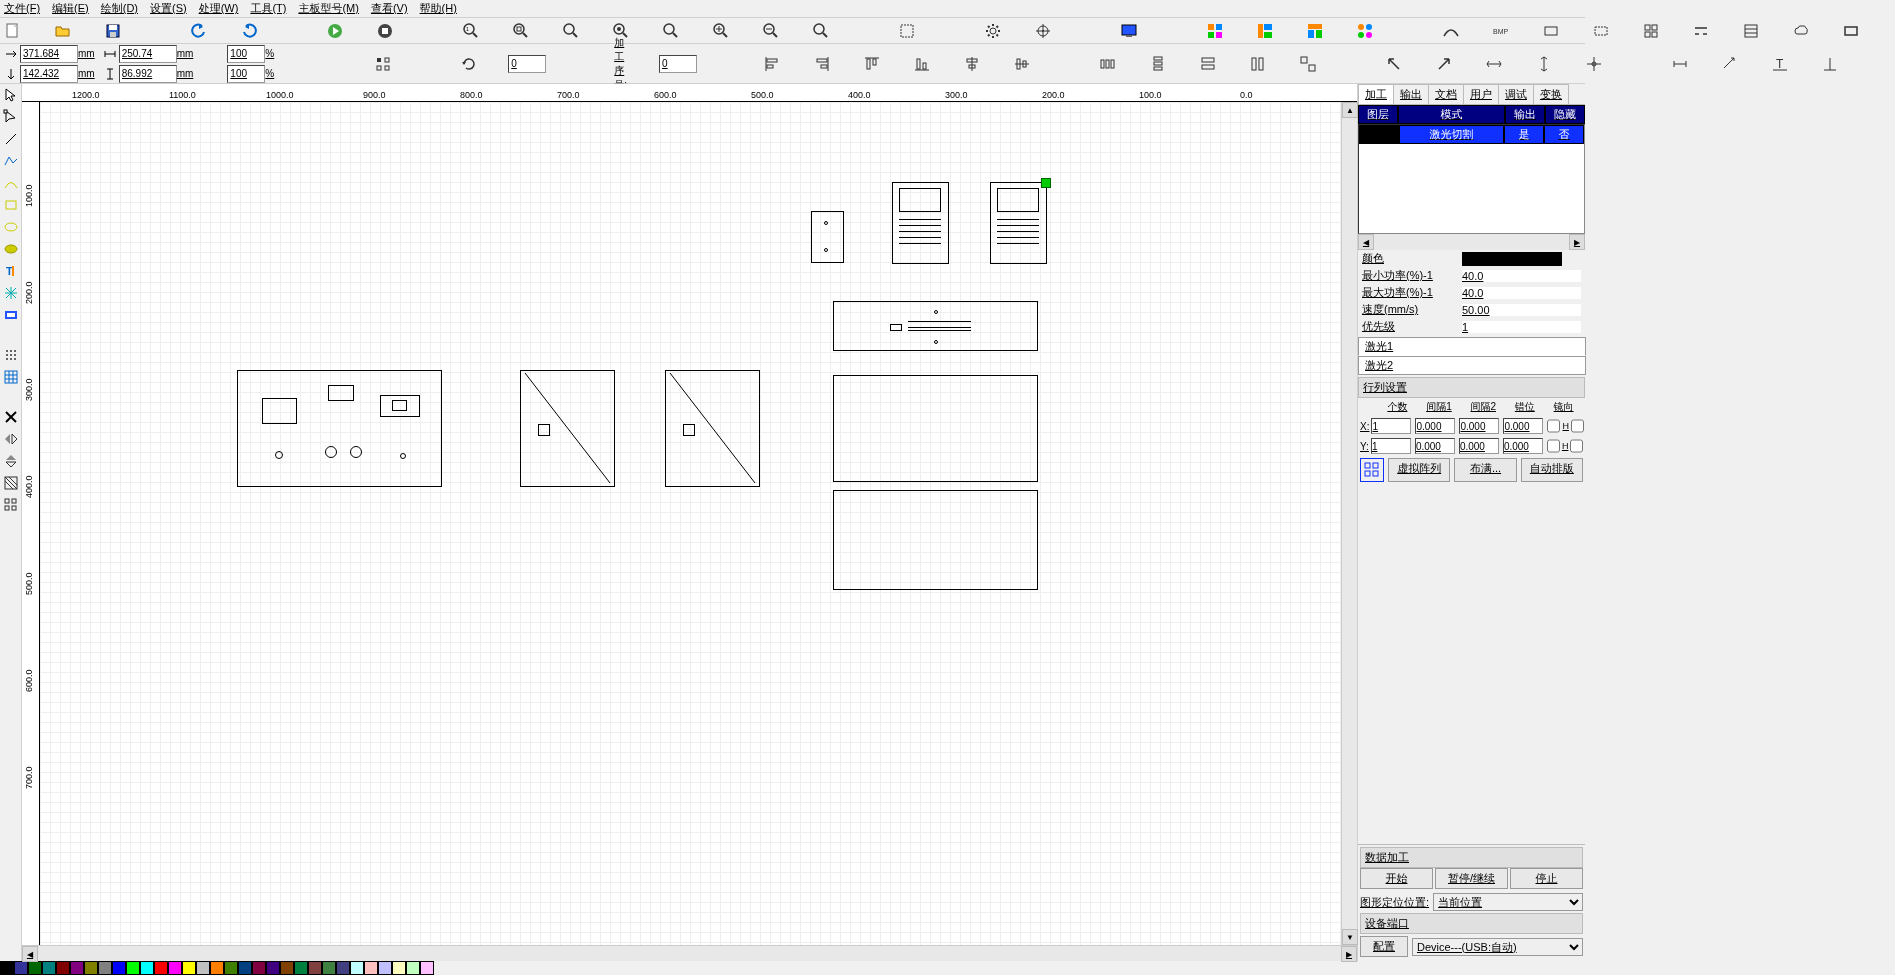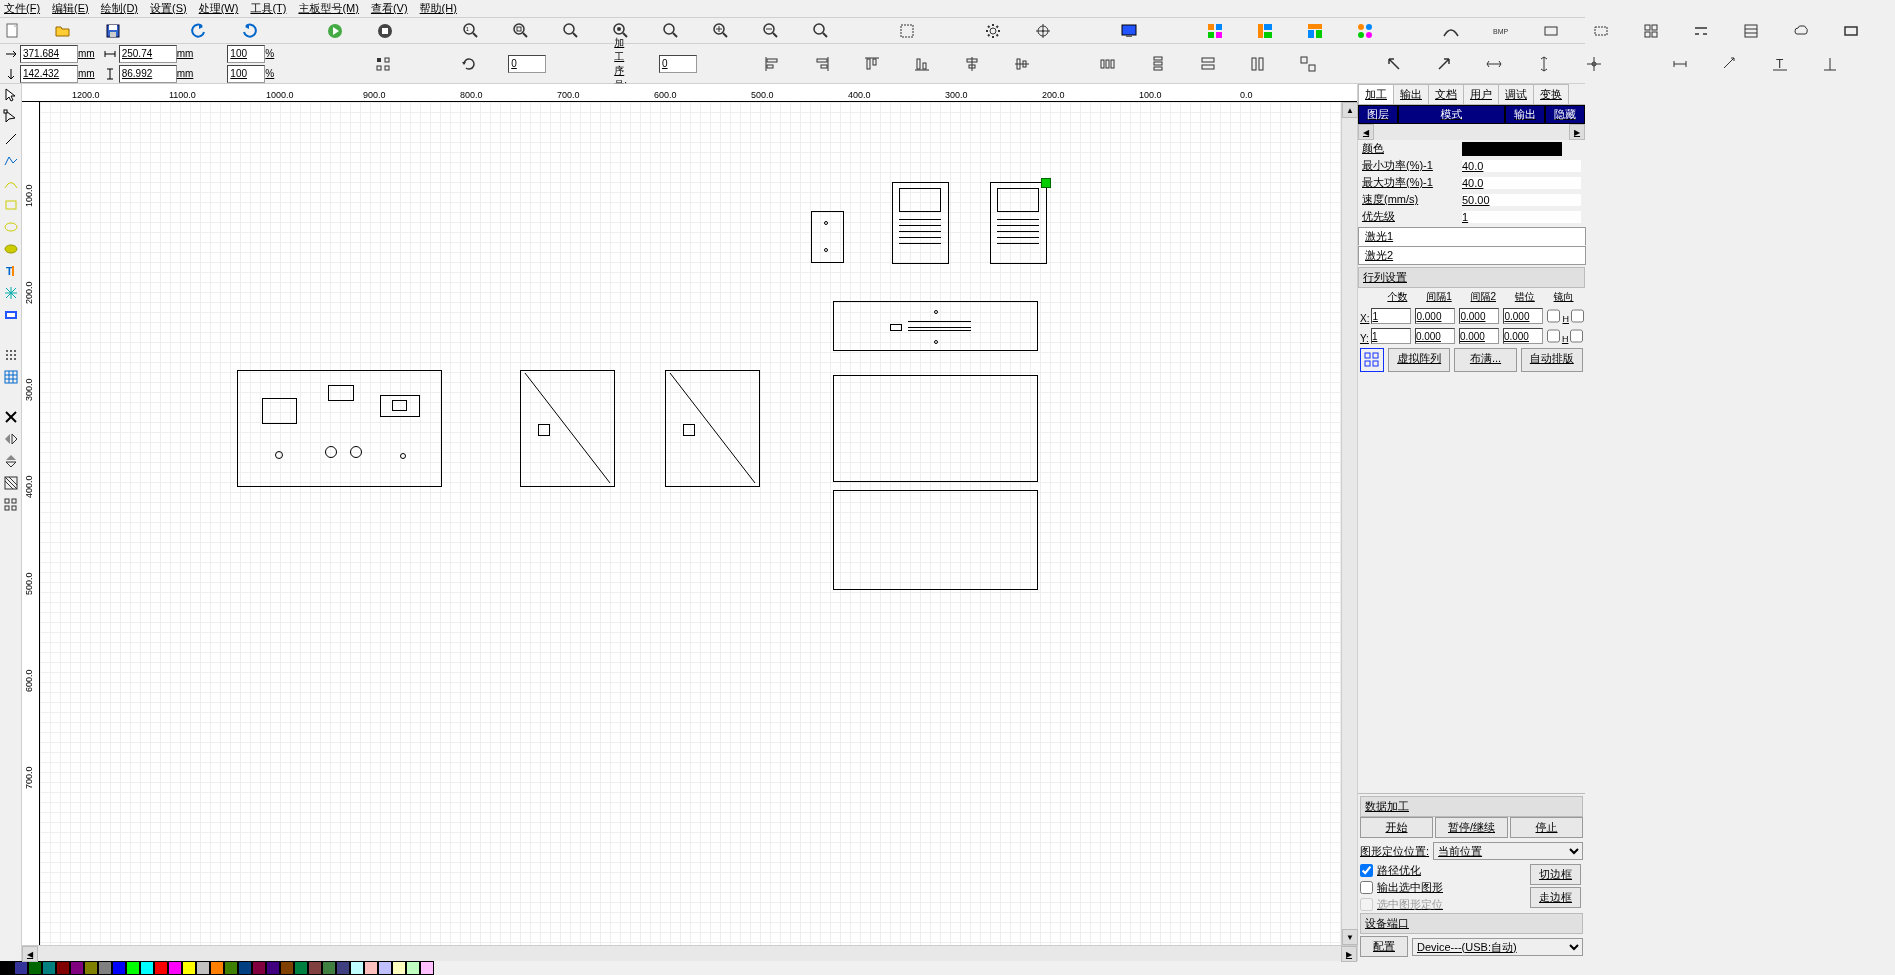--- a/index.html
+++ b/index.html
@@ -57,21 +57,21 @@
 .layer-list { height: 110px; background: #fff; border: 1px inset #888; overflow: auto; }
 .layer-scroll { display: flex; height: 16px; background: #f0f0f0; }
 .prop-row { display: flex; align-items: center; padding: 1px 4px; }
 .prop-label { width: 100px; font-size: 11px; }
 .prop-val { flex: 1; font-size: 11px; background: #fff; }
 .color-swatch { width: 100px; height: 14px; background: #000; border: 1px solid #000; }
 .subtabs { display: flex; margin: 2px 0; flex-direction: column; }
 .subtab { padding: 1px 6px; border: 1px solid #999; font-size: 11px; margin-right: -1px; cursor: pointer; background: #fff; }
 .subtab.active { background: #fff; border-bottom-color: #fff; }
 .section-title { background: #e0e0e0; padding: 2px 4px; border: 1px solid #bbb; font-size: 11px; }
-.array-grid { display: flex; align-items: flex-end; padding: 2px; font-size: 10px; }
+.array-grid { display: flex; align-items: center; padding: 2px; font-size: 10px; }
 .array-grid input { width: 40px; height: 16px; font-size: 10px; border: 1px inset #999; margin: 0 2px; }
 .array-btns { display: flex; padding: 2px; gap: 4px; }
 .ar-btn { flex: 1; padding: 2px; border: 1px solid #999; background: #e8e8e8; font-size: 11px; cursor: pointer; text-align: center; }
 .ar-icon { width: 24px; height: 24px; border: 1px solid #1030ff; display: flex; align-items: center; justify-content: center; }
 
 .spacer { flex: 1; }
 
 .bottom-section { border-top: 1px solid #bbb; padding: 2px; }
 .btn3 { display: flex; gap: 2px; margin-bottom: 2px; }
 .btn3 > div { flex: 1; padding: 2px 0; border: 1px solid #999; background: #e8e8e8; text-align: center; font-size: 11px; cursor: pointer; }
@@ -765,20 +765,28 @@
         <div class="rp-tab">调试</div>
         <div class="rp-tab">变换</div>
       </div>
 
       <div class="layer-header">
         <div style="width:40px">图层</div>
         <div style="flex:1">模式</div>
         <div style="width:40px">输出</div>
         <div style="width:40px">隐藏</div>
       </div>
+      <div class="layer-list">
+        <div class="layer-row">
+          <div style="width:40px;background:#000"></div>
+          <div style="flex:1">激光切割</div>
+          <div style="width:40px">是</div>
+          <div style="width:40px">否</div>
+        </div>
+      </div>
       <div class="layer-scroll">
           <div class="sb-arrow">◀</div>
           <div class="sb-track"></div>
           <div class="sb-arrow">▶</div>
         </div>
 
       <div class="prop-row">
           <span class="prop-label">颜色</span>
           <div class="color-swatch"></div>
         </div>
@@ -851,40 +859,20 @@
       <div class="bottom-section">
         <div class="section-title">数据加工</div>
         <div class="btn3">
           <div>开始</div>
           <div>暂停/继续</div>
           <div>停止</div>
         </div>
         <div class="pos-row">
           <span style="font-size:11px;margin-right:4px">图形定位位置:</span>
           <select><option>当前位置</option></select>
-        </div>
-        <div style="display:flex">
-          <div style="flex:1">
-            <div class="chk-row">
-                <input type="checkbox" checked="" style="">
-                <span>路径优化</span>
-              </div>
-            <div class="chk-row">
-                <input type="checkbox" style="">
-                <span>输出选中图形</span>
-              </div>
-            <div class="chk-row">
-                <input type="checkbox" disabled="" style="">
-                <span style="color:#999">选中图形定位</span>
-              </div>
-          </div>
-          <div style="display:flex;flex-direction:column;gap:2px;padding:2px">
-            <div class="side-btn">切边框</div>
-            <div class="side-btn">走边框</div>
-          </div>
         </div>
         <div class="section-title">设备端口</div>
         <div class="port-row">
           <div class="pbtn">配置</div>
           <select><option>Device---(USB:自动)</option></select>
         </div>
       </div>
     </div>
   </div>
 

